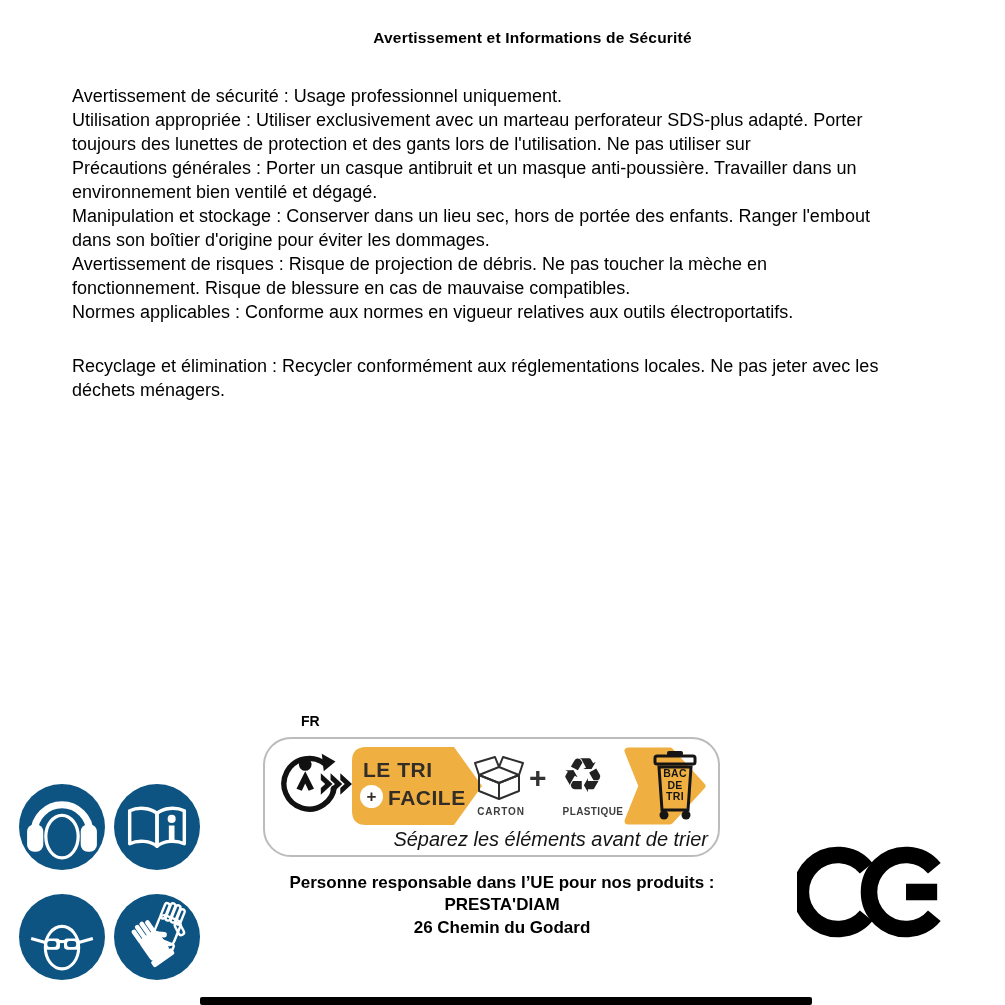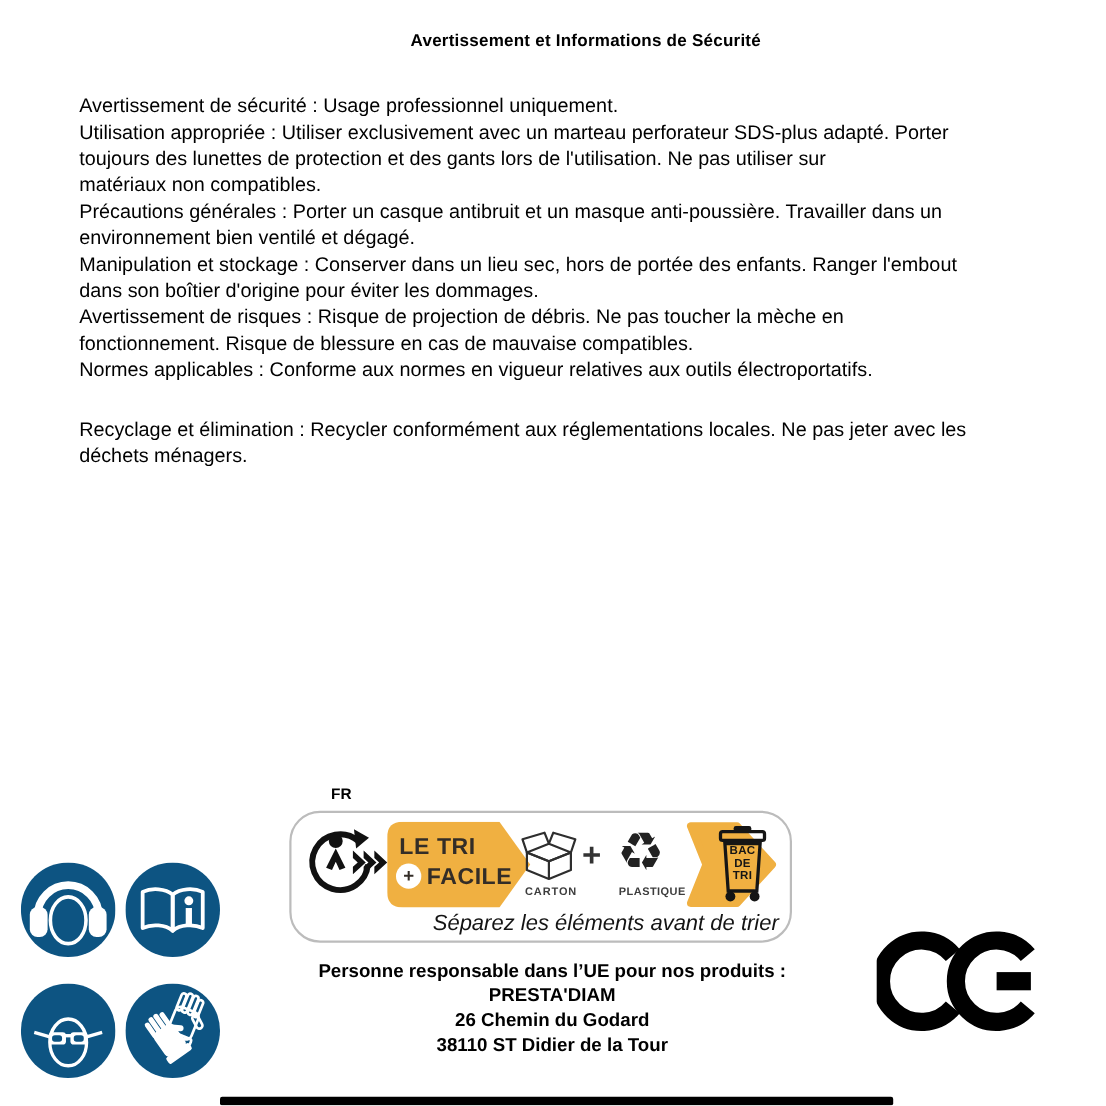--- a/index.html
+++ b/index.html
@@ -49,21 +49,20 @@
 <body>
 
 <div id="page">
 
   <div class="doc-title">Avertissement et Informations de Sécurité</div>
 
   <div class="body-text">
     <div class="body-line">Avertissement de sécurité : Usage professionnel uniquement.</div>
     <div class="body-line">Utilisation appropriée : Utiliser exclusivement avec un marteau perforateur SDS-plus adapté. Porter</div>
     <div class="body-line">toujours des lunettes de protection et des gants lors de l'utilisation. Ne pas utiliser sur</div>
-    <div class="body-line">matériaux non compatibles.</div>
     <div class="body-line">Précautions générales : Porter un casque antibruit et un masque anti-poussière. Travailler dans un</div>
     <div class="body-line">environnement bien ventilé et dégagé.</div>
     <div class="body-line">Manipulation et stockage : Conserver dans un lieu sec, hors de portée des enfants. Ranger l'embout</div>
     <div class="body-line">dans son boîtier d'origine pour éviter les dommages.</div>
     <div class="body-line">Avertissement de risques : Risque de projection de débris. Ne pas toucher la mèche en</div>
     <div class="body-line">fonctionnement. Risque de blessure en cas de mauvaise compatibles.</div>
     <div class="body-line">Normes applicables : Conforme aux normes en vigueur relatives aux outils électroportatifs.</div>
     <div class="body-line gap-before">Recyclage et élimination : Recycler conformément aux réglementations locales. Ne pas jeter avec les</div>
     <div class="body-line">déchets ménagers.</div>
   </div>
@@ -168,21 +167,20 @@
       </div>
 
       <div class="tri-tagline">Séparez les éléments avant de trier</div>
     </div>
   </div>
 
   <div class="address">
     <div>Personne responsable dans l’UE pour nos produits :</div>
     <div>PRESTA'DIAM</div>
     <div>26 Chemin du Godard</div>
-    <div>38110 ST Didier de la Tour</div>
   </div>
 
   <svg class="ce-mark" viewBox="0 0 150 100">
     <path d="M71.1,25.6 A38,38 0 1 0 71.1,74.4" fill="none" stroke="#000" stroke-width="17"></path>
     <path d="M141.1,25.6 A38,38 0 1 0 141.1,74.4" fill="none" stroke="#000" stroke-width="17"></path>
     <rect x="112" y="41.5" width="32" height="17" fill="#000"></rect>
   </svg>
 
   <div class="bottom-bar"></div>
 

